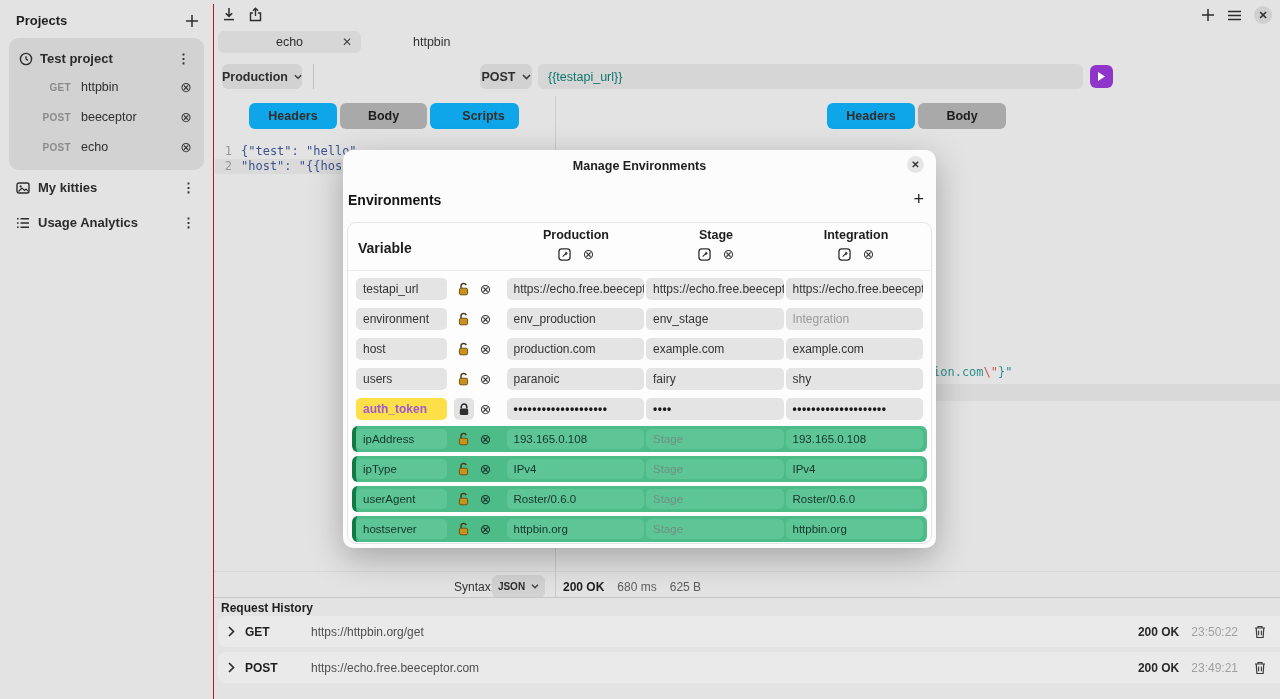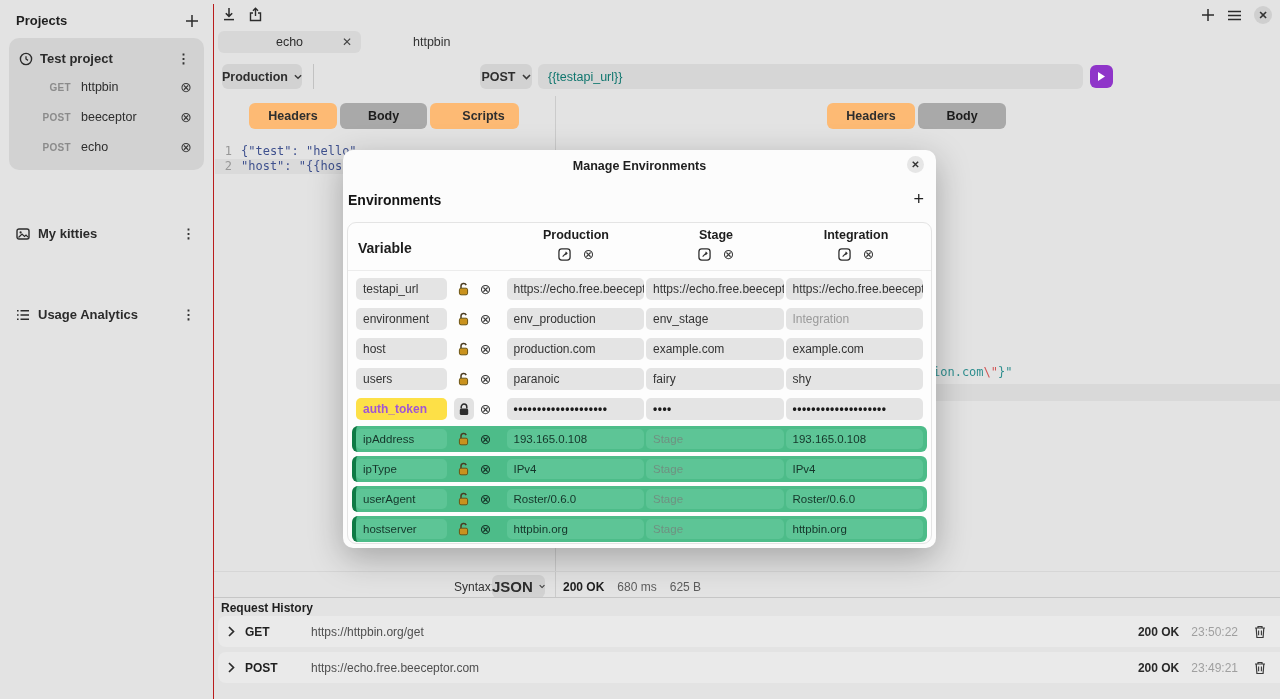--- a/index.html
+++ b/index.html
@@ -13,21 +13,21 @@
   .sidebar-title { font-size:13px; font-weight:bold; color:#1f1f1f; }
   .icon-btn { cursor:pointer; display:flex; align-items:center; justify-content:center; }
   .project-card { margin:4px 9px 0 9px; background:#d2d2d2; border-radius:10px; padding:4px 0 8px 0; }
   .project-header { display:flex; align-items:center; padding:9px 10px 6px 10px; }
   .project-name { font-size:13px; font-weight:bold; margin-left:7px; flex:1; }
   .kebab { color:#333; font-size:13px; font-weight:bold; letter-spacing:0; padding:0 4px; cursor:pointer; }
   .req-row { display:flex; align-items:center; padding:8px 12px 8px 0; }
   .req-method { width:62px; text-align:right; font-size:10px; color:#8b8b8b; font-weight:bold; letter-spacing:.3px; }
   .req-name { font-size:12.5px; color:#2d2d2d; margin-left:10px; flex:1; }
   .xcircle { font-size:14px; color:#3a3a3a; line-height:1; cursor:pointer; font-family:"DejaVu Sans", sans-serif; }
-  .side-item { display:flex; align-items:center; padding:10px 14px 10px 16px;margin-top:46px; }
+  .side-item { display:flex; align-items:center; padding:10px 14px 10px 16px; }
   .side-item-label { font-size:13px; font-weight:bold; margin-left:8px; flex:1; }
 
   
   .topbar-left { position:absolute; left:222px; top:7px; display:flex; gap:13px; }
   .topbar-right { position:absolute; right:8px; top:6px; display:flex; gap:12px; align-items:center; }
   .win-close { width:18px; height:18px; border-radius:50%; background:#cfcfcf; display:flex; align-items:center; justify-content:center; font-size:11px; font-weight:bold; color:#333; cursor:pointer; }
 
   
   .file-tab { position:absolute; left:218px; top:31px; width:143px; height:22px; background:#d7d7d7; border-radius:6px; display:flex; align-items:center; justify-content:center; font-size:12.5px; color:#2d2d2d; cursor:pointer; }
   .file-tab .tab-close { position:absolute; right:9px; font-size:12px; color:#444; cursor:pointer; }
@@ -35,39 +35,39 @@
 
   
   .chip-btn { background:#d2d2d2; border-radius:6px; display:flex; align-items:center; justify-content:center; gap:6px; font-size:12.5px; font-weight:bold; color:#2e2e2e; cursor:pointer; }
   .env-chip { position:absolute; left:222px; top:64px; width:80px; height:25px; }
   .vdiv1 { position:absolute; left:313px; top:64px; width:1px; height:25px; background:#c2c2c2; }
   .method-chip { position:absolute; left:480px; top:64px; width:52px; height:25px; }
   .url-input { position:absolute; left:538px; top:64px; width:545px; height:25px; background:#d6d6d6; border-radius:6px; display:flex; align-items:center; padding-left:10px; font-size:12.5px; color:#0f766e; cursor:text; }
   .play-btn { position:absolute; left:1090px; top:65px; width:23px; height:23px; border-radius:6px; background:#8f35c9; color:#fff; display:flex; align-items:center; justify-content:center; cursor:pointer; }
 
   
-  .pane-tab { position:absolute; top:103px; height:26px; border-radius:6px; background:#fdba74; display:flex; align-items:center; justify-content:center; font-size:12.5px; font-weight:bold; color:#2e2e2e; cursor:pointer; }
+  .pane-tab { position:absolute; top:103px; height:26px; border-radius:6px; background:#0ea5e9; display:flex; align-items:center; justify-content:center; font-size:12.5px; font-weight:bold; color:#2e2e2e; cursor:pointer; }
   .pane-tab.active { background:#a9a9a9; color:#1c1c1c; }
 
   
   .editor-band { position:absolute; left:215px; top:159px; width:340px; height:15px; background:#dadada; }
   .editor { position:absolute; left:214px; top:144px; font-family:"DejaVu Sans Mono", monospace; font-size:12px; }
   .ed-line { display:flex; height:14.5px; align-items:center; }
   .ed-num { width:18px; text-align:right; color:#979797; margin-right:9px; }
   .ed-code { color:#3f518e; white-space:pre; }
 
   .pane-divider { position:absolute; left:555px; top:96px; width:1px; height:501px; background:#cbcbcb; }
   .resp-band { position:absolute; left:556px; top:384px; width:724px; height:17px; background:#d9d9d9; }
   .resp-frag { position:absolute; left:933px; top:365px; font-family:"DejaVu Sans Mono", monospace; font-size:12px; color:#2f8f8f; white-space:pre; }
   .resp-frag .esc { color:#d25555; }
 
   
   .statbar-top { position:absolute; left:214px; top:571px; width:1066px; height:1px; background:#d6d6d6; }
   .syntax-label { position:absolute; left:454px; top:580px; font-size:12px; color:#333; }
-  .syntax-btn { position:absolute; left:492px; top:575px; width:53px; height:23px; font-size:15px; }
+  .syntax-btn { position:absolute; left:492px; top:575px; width:53px; height:23px; font-size:10px; }
   .resp-status { position:absolute; left:563px; top:580px; font-size:12px; display:flex; gap:13px; align-items:center; }
   .resp-status .st { font-weight:bold; color:#1f1f1f; }
   .resp-status .mut { color:#5d5d5d; }
 
   
   .hist-divider { position:absolute; left:214px; top:597px; width:1066px; height:1px; background:#c6c6c6; }
   .hist-title { position:absolute; left:221px; top:601px; font-size:12px; font-weight:bold; color:#1f1f1f; }
   .hist-rows { position:absolute; left:218px; top:616px; width:1062px; }
   .hist-row { height:31px; background:#eaeaea; border-radius:8px 0 0 8px; display:flex; align-items:center; margin-bottom:5px; padding:0 14px 0 10px; cursor:pointer; }
   .hist-chev { margin-right:10px; }

